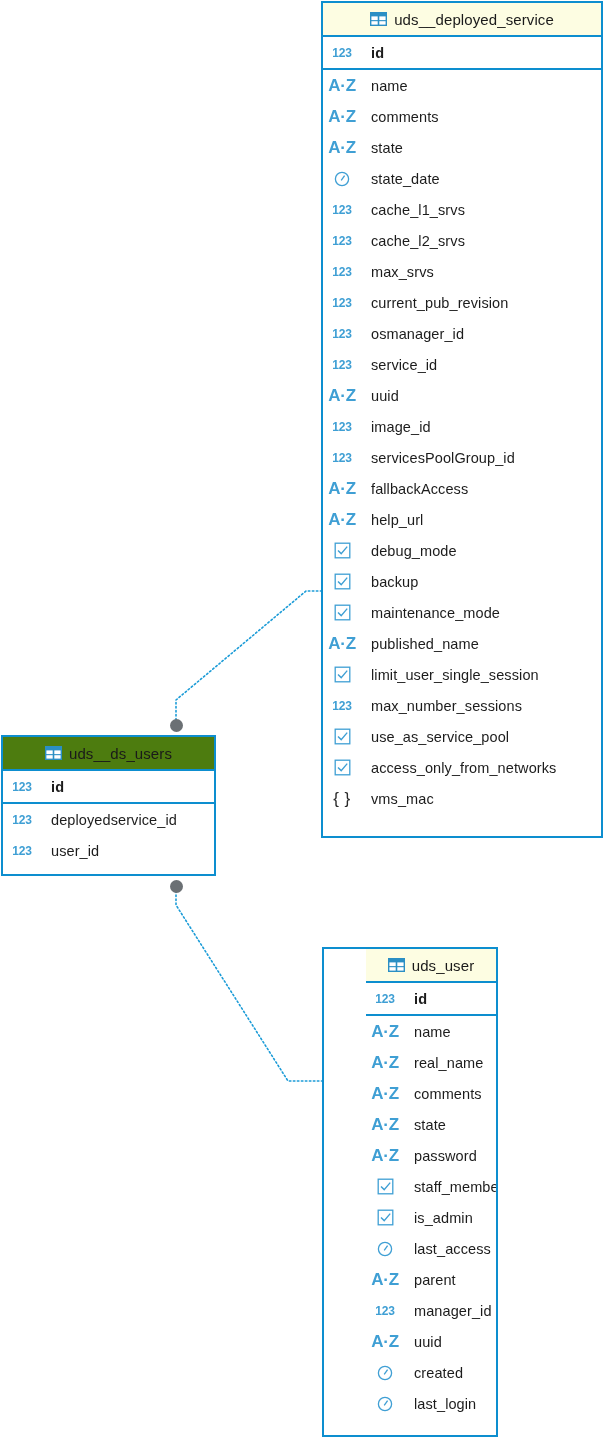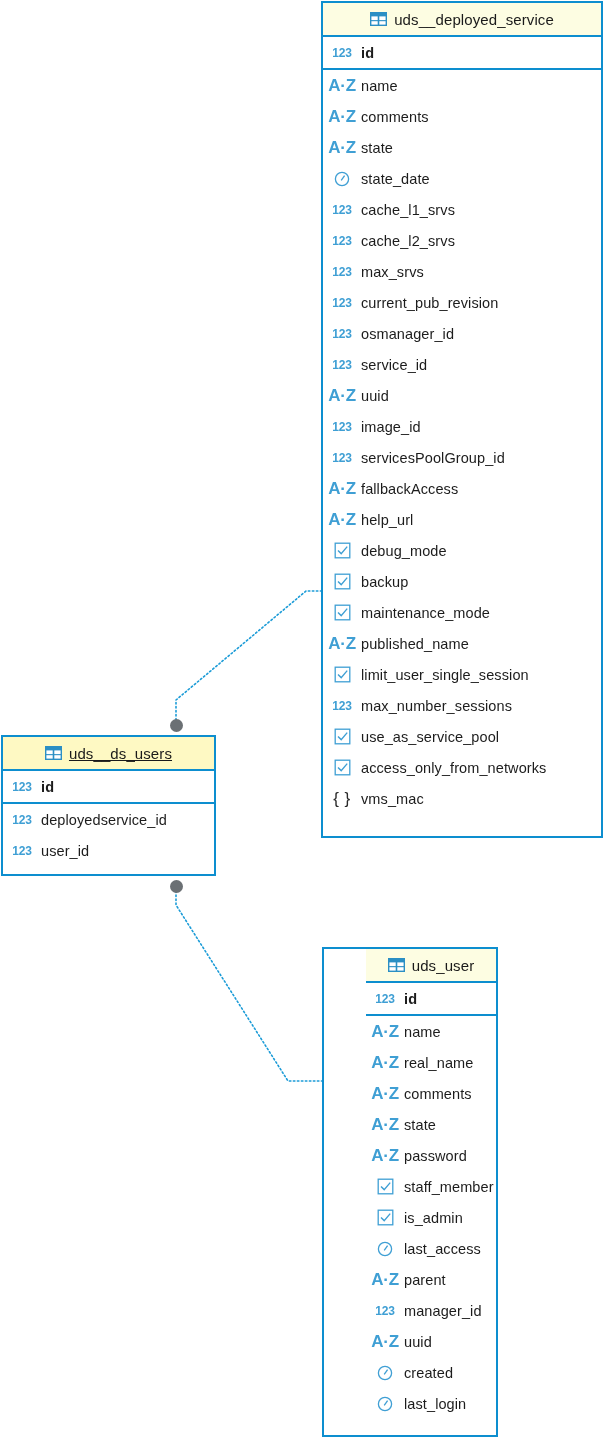--- a/index.html
+++ b/index.html
@@ -41,21 +41,21 @@
     display: flex;
     align-items: center;
     justify-content: center;
     gap: 7px;
     font-size: 15px;
     color: #1a1a1a;
     letter-spacing: .1px;
     box-sizing: border-box;
   }
   .entity-header.cream { background: #fdfde2; }
-  .entity-header.orange { background: #fef9c3; text-decoration: underline; }
+  .entity-header.orange { background: #4d7c0f; }
 
   .hdr-title { white-space: nowrap; }
 
   
   .tbl-icon {
     width: 17px; height: 14px;
     display: block;
     flex: 0 0 auto;
   }
 
@@ -73,21 +73,21 @@
     padding-left: 6px;
     box-sizing: border-box;
     white-space: nowrap;
   }
   .field-icon {
     width: 26px;
     flex: 0 0 26px;
     display: flex;
     align-items: center;
     justify-content: center;
-    margin-right: 6px;
+    margin-right: 16px;
   }
   .field-name {
     font-size: 14.5px;
     color: #1c1c1c;
     letter-spacing: .1px;
   }
   .field-row.pk .field-name { font-weight: bold; }
 
   
   .t-str, .t-num {

